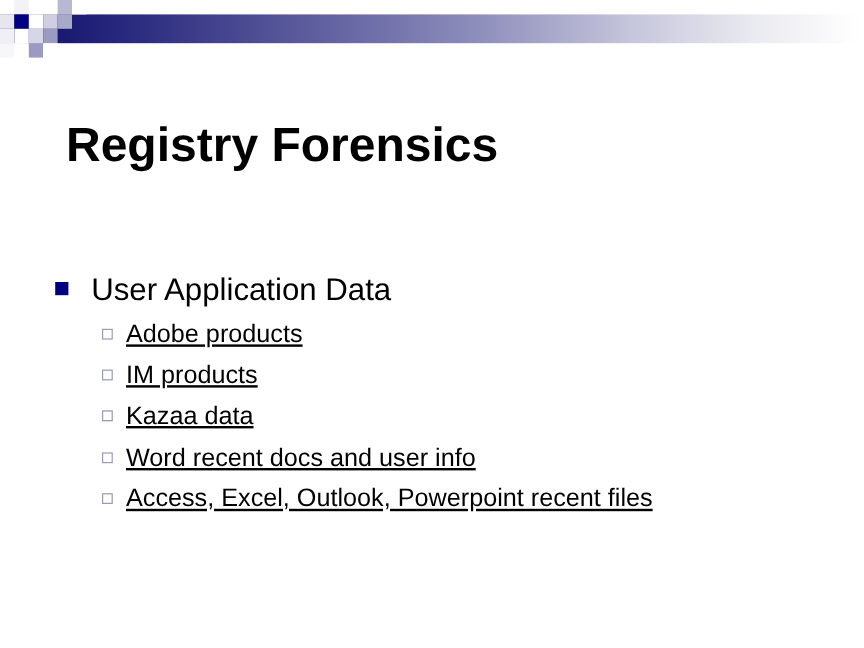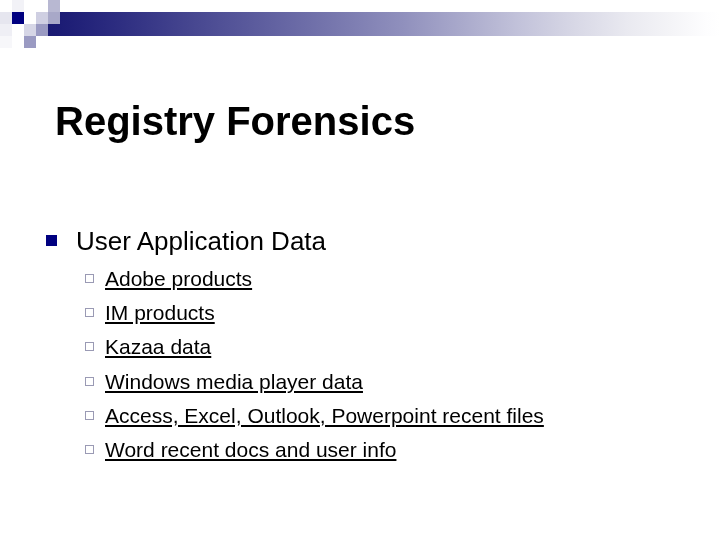--- a/index.html
+++ b/index.html
@@ -157,18 +157,17 @@
   <div class="bullet-l1">
     <span class="marker-l1"></span>
     <span>User Application Data</span>
   </div>
 
   <ul class="sublist" id="sublist">
       <li class="bullet-l2"><span class="marker-l2" style="border-color: rgb(154, 154, 180);"></span><span>Adobe products</span></li>
       <li class="bullet-l2"><span class="marker-l2" style="border-color: rgb(154, 154, 180);"></span><span>IM products</span></li>
       <li class="bullet-l2"><span class="marker-l2" style="border-color: rgb(154, 154, 180);"></span></li>
       <li class="bullet-l2"><span class="marker-l2" style="border-color: rgb(154, 154, 180);"></span><span>Kazaa data</span></li>
-      <li class="bullet-l2"><span class="marker-l2" style="border-color: rgb(154, 154, 180);"></span><span>Windows media player data</span></li>
+      <li class="bullet-l2"><span class="marker-l2" style="border-color: rgb(154, 154, 180);"></span><span>Word recent docs and user info</span></li>
       <li class="bullet-l2"><span class="marker-l2" style="border-color: rgb(154, 154, 180);"></span><span>Access, Excel, Outlook, Powerpoint recent files</span></li>
-      <li class="bullet-l2"><span class="marker-l2" style="border-color: rgb(154, 154, 180);"></span><span>Word recent docs and user info</span></li>
     </ul>
 
 </div>
 
 </body></html>

